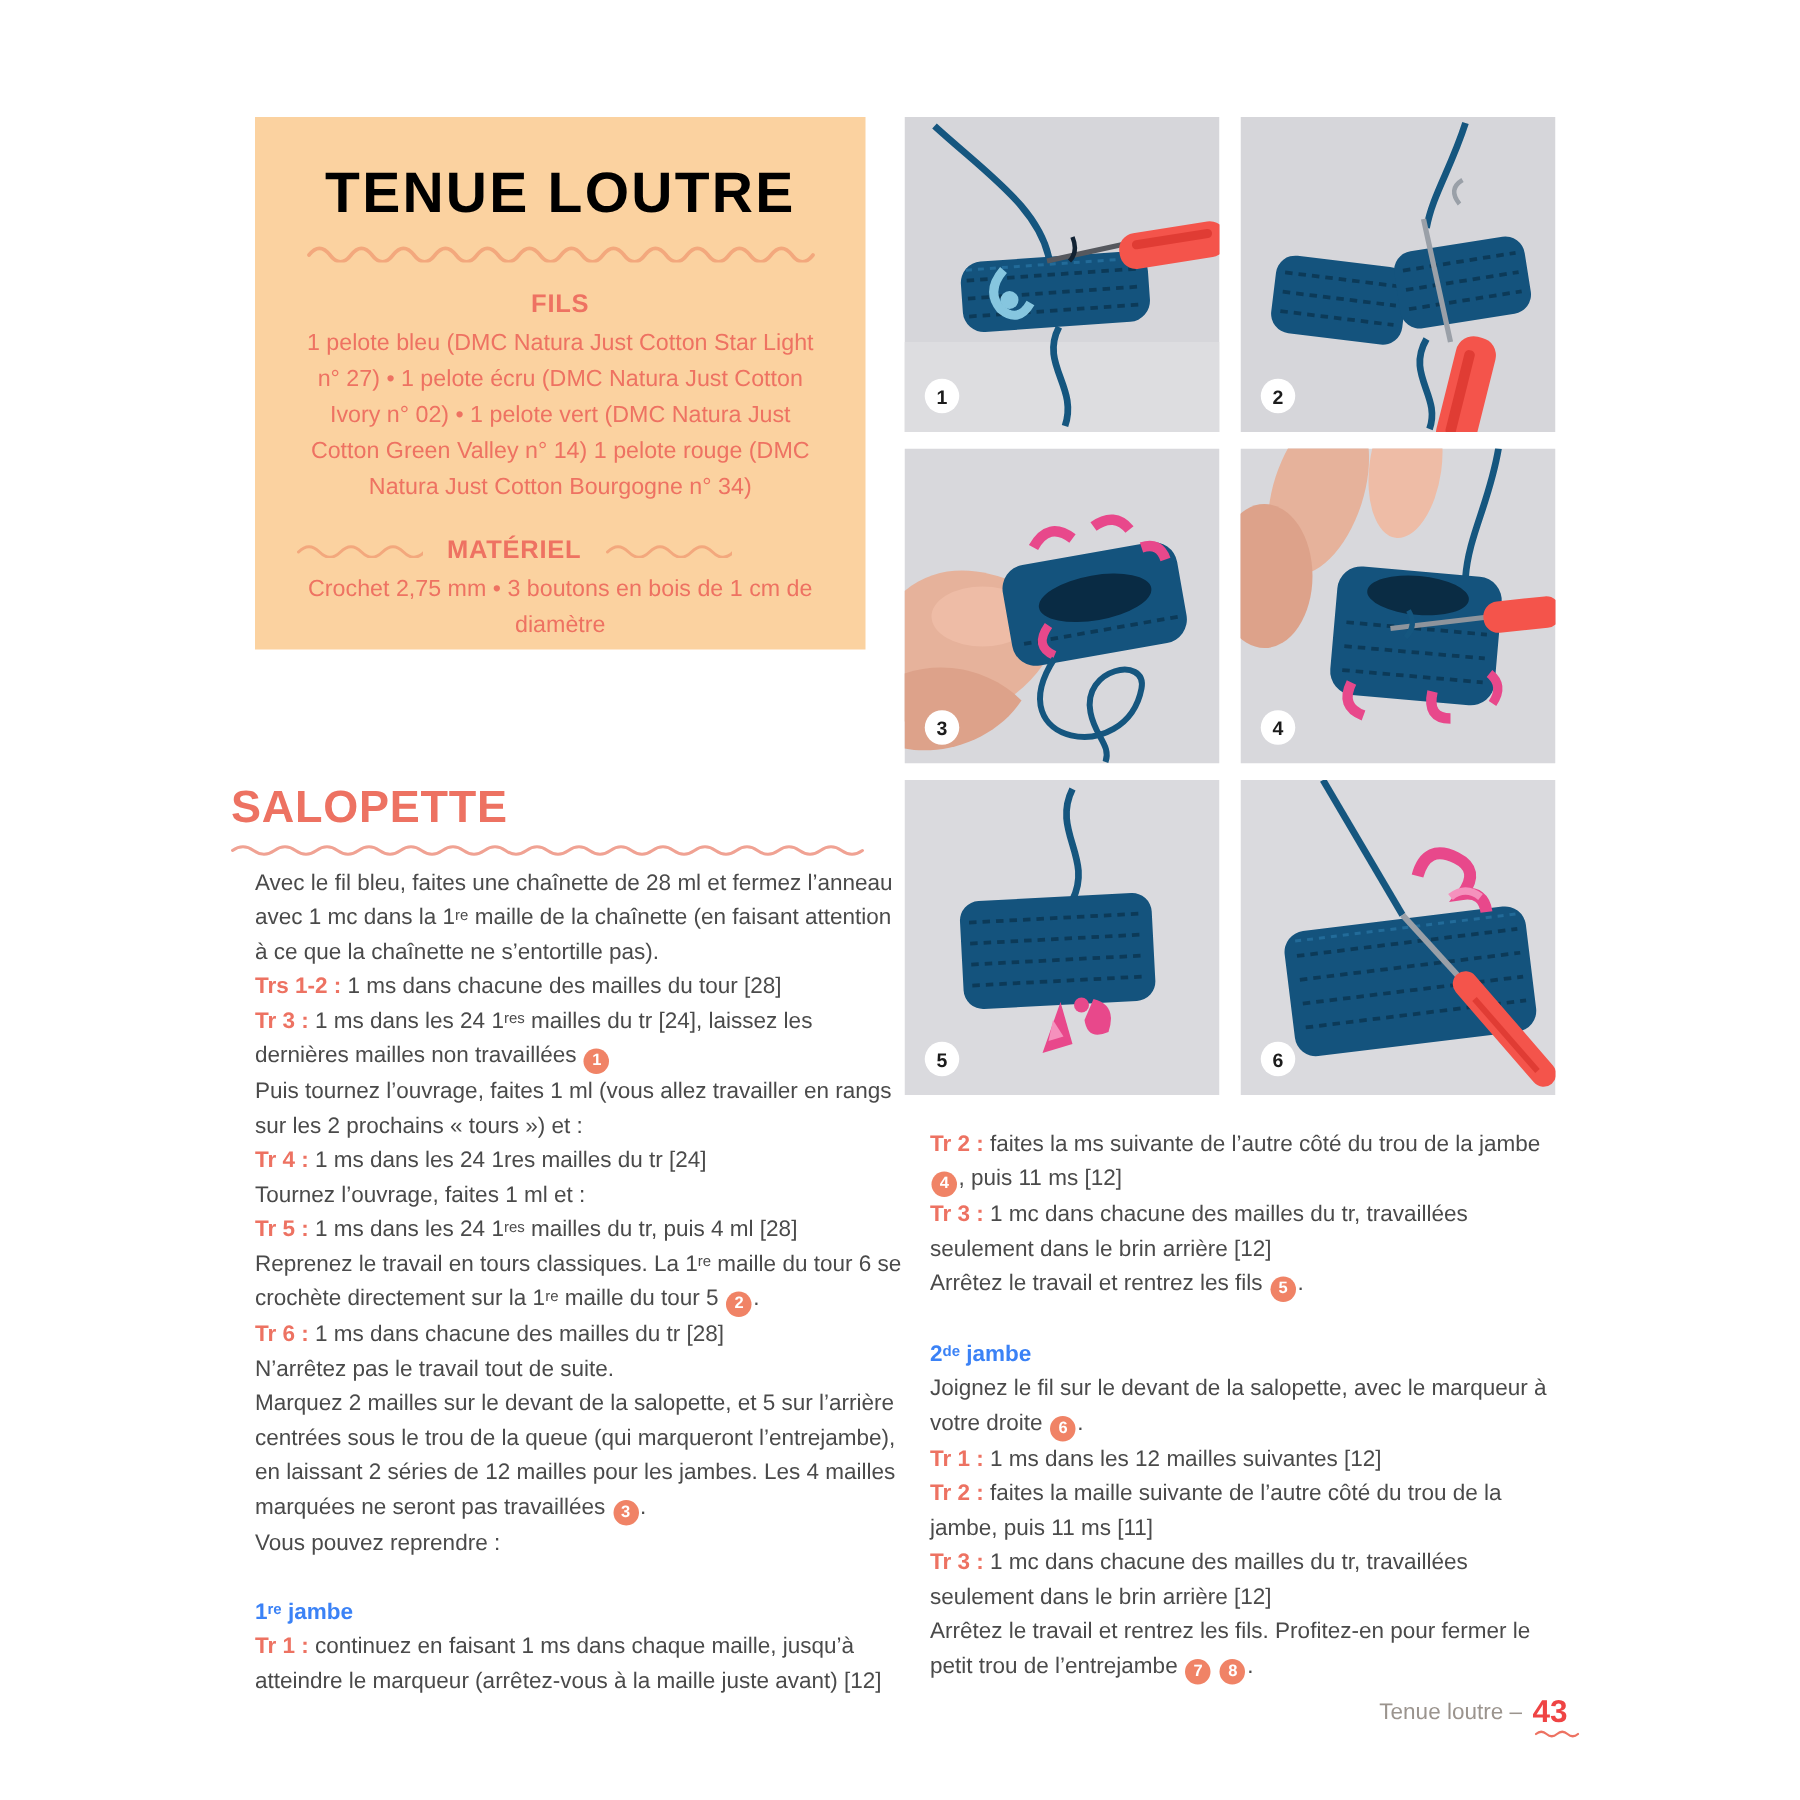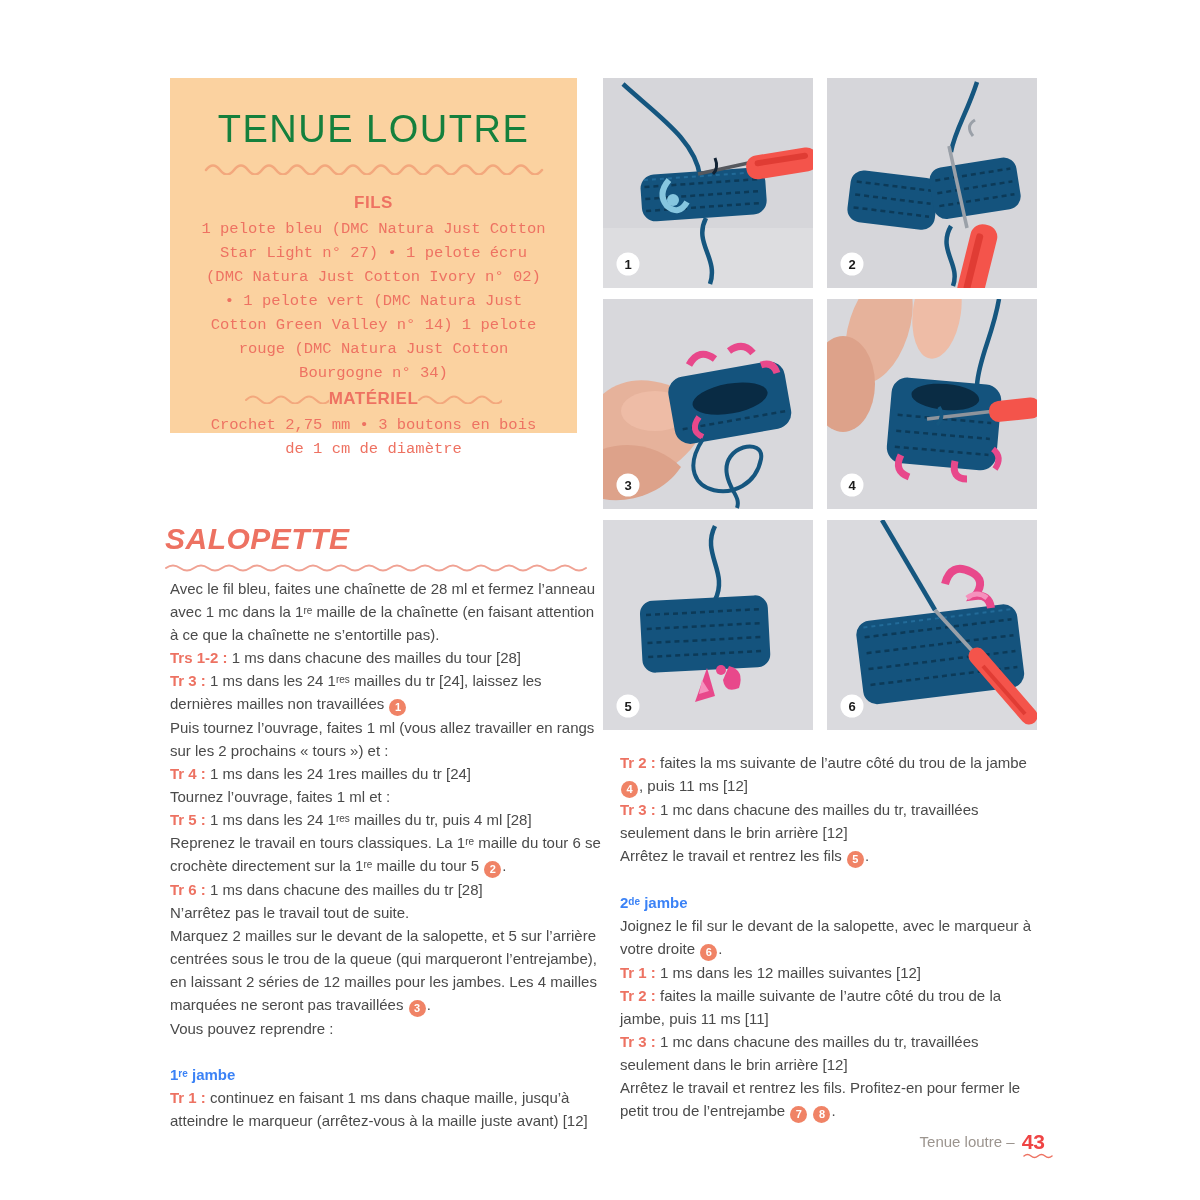--- a/index.html
+++ b/index.html
@@ -9,42 +9,42 @@
     font-family:"Liberation Sans", sans-serif;
     color:#4a4a4a;
   }
   
   .infobox {
     position:absolute; left:170px; top:78px; width:407px; height:355px;
     background:#fbd2a0; color:#ee7262; text-align:center;
     box-sizing:border-box; padding:24px 28px 0 28px;
   }
   .infobox .title {
-    font-size:38px; font-weight:normal; letter-spacing:1.5px;
-    margin:6px 0 10px 0; color:#15803d;
+    font-size:38px; font-weight:bold; letter-spacing:1.5px;
+    margin:6px 0 10px 0; color:#000000;
   }
   .wave { display:block; margin:0 auto; }
   .infobox .sec-head {
     font-size:17px; font-weight:bold; letter-spacing:0.5px; margin:18px 0 4px 0;
   }
-  .infobox .sec-text { font-size:15.5px; line-height:24px; margin:0;font-family:Liberation Mono, monospace; }
+  .infobox .sec-text { font-size:15.5px; line-height:24px; margin:0; }
   .materiel-row {
-    display:flex; align-items:center; justify-content:center; gap:0; margin:4px 0 4px 0;
+    display:flex; align-items:center; justify-content:flex-start; gap:16px; margin:20px 0 4px 0;
   }
   .materiel-row .sec-head { margin:0; }
   
   .photo-grid {
     position:absolute; left:603px; top:78px;
     display:grid; grid-template-columns:210px 210px; grid-auto-rows:210px;
     column-gap:14px; row-gap:11px;
   }
   .photo { position:relative; width:210px; height:210px; }
   .photo svg { display:block; }
   
-  .section-block { position:absolute; left:165px; top:522px; width:432px;font-style:italic; }
+  .section-block { position:absolute; left:154px; top:522px; width:432px; }
   .section-block h2 {
     font-size:30px; font-weight:bold; color:#ed7262; letter-spacing:0.5px; margin:0 0 2px 0;
   }
   
   .col { font-size:15px; line-height:23px; color:#4a4a4a; }
   .col-left  { position:absolute; left:170px; top:577px; width:432px; }
   .col-right { position:absolute; left:620px; top:751px; width:424px; }
   .col p.para { margin:0; }
   .col p.sub  { margin:23px 0 0 0; color:#3b82f6; font-weight:bold; }
   .seg-text  {}

